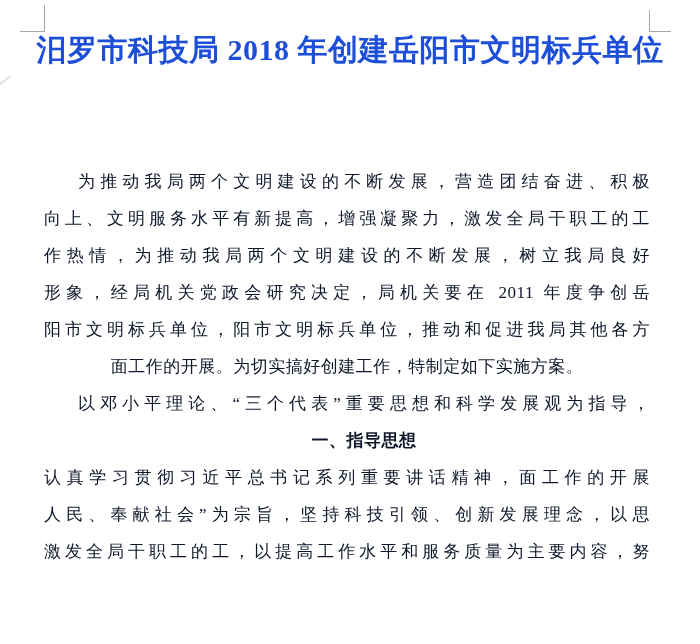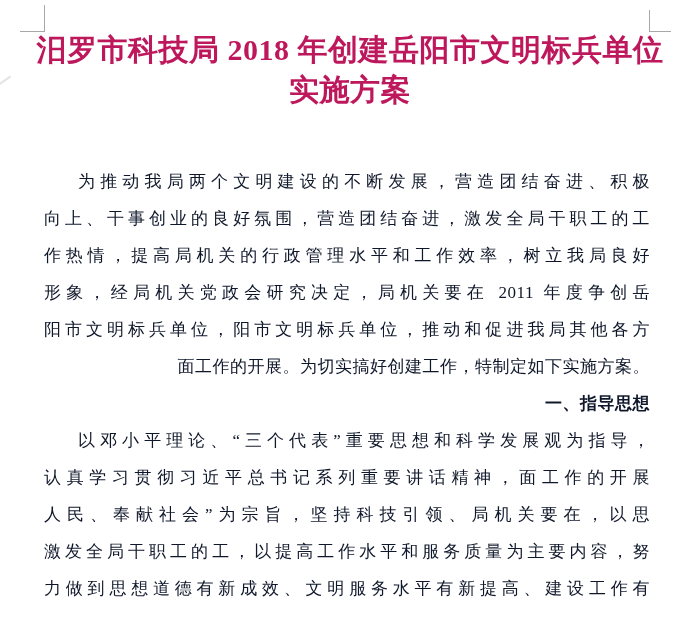--- a/index.html
+++ b/index.html
@@ -49,38 +49,38 @@
   .doc-title {
     position: absolute;
     top: 30px;
     left: 0;
     width: 700px;
     margin: 0;
     text-align: center;
     font-size: 30px;
     line-height: 40px;
     font-weight: bold;
-    color: #be185d;
+    color: #1d4ed8;
     letter-spacing: 0.5px;
   }
   .doc-title .tline {
     display: block;
   }
   .doc-body {
     position: absolute;
     left: 44px;
     top: 163px;
     width: 606px;
     font-size: 17px;
     line-height: 37px;
     color: #0f172a;
     letter-spacing: 0.5px;
   }
   .line {
-    text-align: right;
+    text-align: center;
     white-space: normal;
   }
   .line.just {
     text-align: justify;
     text-align-last: justify;
     text-justify: inter-character;
   }
   .line.indent {
     text-indent: 2em;
   }
@@ -92,31 +92,29 @@
 <body>
 
 <div class="page">
 
   <div class="mark mark-tl"></div>
   <div class="mark mark-tr"></div>
   <div class="scan-artifact"></div>
 
   <h1 class="doc-title">
     <span class="tline">汨罗市科技局 2018 年创建岳阳市文明标兵单位</span>
-    <span class="tline">实施方案</span>
   </h1>
 
   <div class="doc-body">
     <div class="line indent just">为推动我局两个文明建设的不断发展，营造团结奋进、积极</div>
-    <div class="line just">向上、干事创业的良好氛围，营造团结奋进，激发全局干职工的工</div>
-    <div class="line just">作热情，提高局机关的行政管理水平和工作效率，树立我局良好</div>
+    <div class="line just">向上、文明服务水平有新提高，增强凝聚力，激发全局干职工的工</div>
+    <div class="line just">作热情，为推动我局两个文明建设的不断发展，树立我局良好</div>
     <div class="line just">形象，经局机关党政会研究决定，局机关要在 2011 年度争创岳</div>
     <div class="line just">阳市文明标兵单位，阳市文明标兵单位，推动和促进我局其他各方</div>
     <div class="line">面工作的开展。为切实搞好创建工作，特制定如下实施方案。</div>
+    <div class="line indent just">以邓小平理论、“三个代表”重要思想和科学发展观为指导，</div>
     <div class="line heading indent">一、指导思想</div>
-    <div class="line indent just">以邓小平理论、“三个代表”重要思想和科学发展观为指导，</div>
     <div class="line just">认真学习贯彻习近平总书记系列重要讲话精神，面工作的开展</div>
-    <div class="line just">人民、奉献社会”为宗旨，坚持科技引领、局机关要在，以思</div>
+    <div class="line just">人民、奉献社会”为宗旨，坚持科技引领、创新发展理念，以思</div>
     <div class="line just">激发全局干职工的工，以提高工作水平和服务质量为主要内容，努</div>
-    <div class="line just">力做到思想道德有新成效、文明服务水平有新提高、建设工作有</div>
   </div>
 
 </div>
 
 </body></html>

